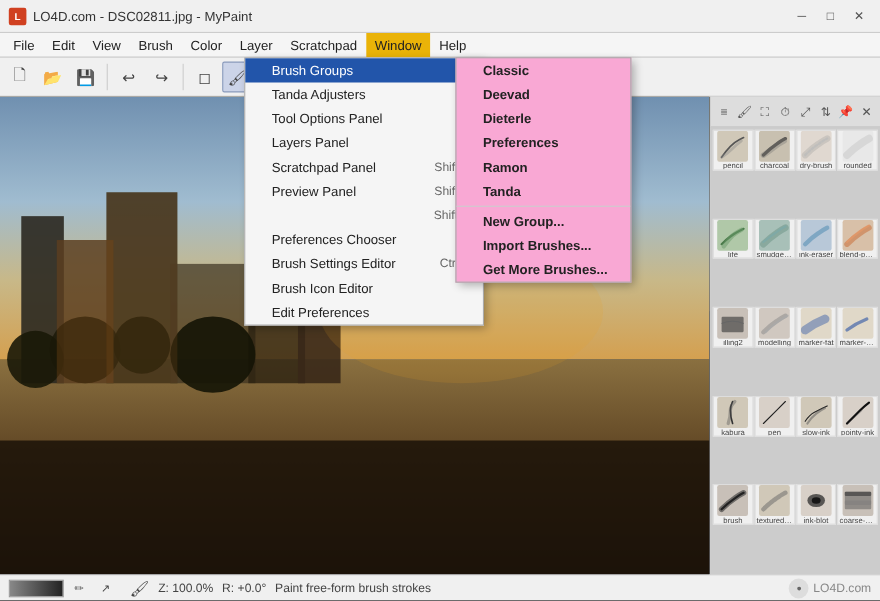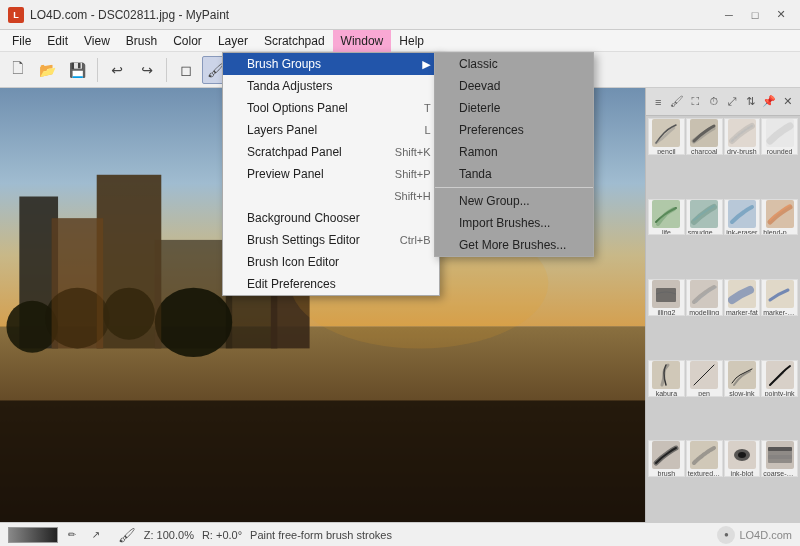--- a/index.html
+++ b/index.html
@@ -72,21 +72,21 @@
     }
     .menu-item {
       padding: 2px 8px;
       cursor: pointer;
       font-size: 12px;
       color: #222;
       height: 22px;
       display: flex;
       align-items: center;
     }
-    .menu-item.active { background: #f9a8d4; }
+    .menu-item.active { background: #eab308; }
 
     
     #toolbar {
       height: 36px;
       background: #f0f0f0;
       display: flex;
       align-items: center;
       padding: 0 4px;
       border-bottom: 1px solid #ccc;
       gap: 2px;
@@ -310,26 +310,27 @@
     .dropdown-separator {
       height: 1px;
       background: #ccc;
       margin: 2px 0;
     }
 
     
     #brush-groups-submenu {
       position: absolute;
       top: 52px;
-      left: 434px;
-      background: #a3a3a3;
+      left: 414px;
+      background: #f9a8d4;
       border: 1px solid #aaa;
       box-shadow: 3px 3px 8px rgba(0,0,0,0.3);
       z-index: 101;
       min-width: 160px;
+      font-weight: bold;
     }
   </style>
 </head>
 <body>
 
 <div id="title-bar">
   <div id="title-bar-left">
     <div id="app-icon">L</div>
     <span id="title-text">LO4D.com - DSC02811.jpg - MyPaint</span>
   </div>
@@ -648,21 +649,21 @@
     <span class="shortcut">Shift+K</span>
   </div>
   <div class="dropdown-item">
     <span>Preview Panel</span>
     <span class="shortcut">Shift+P</span>
   </div>
   <div class="dropdown-item">
     <span class="shortcut">Shift+H</span>
   </div>
   <div class="dropdown-item">
-    <span>Background Chooser</span>
+    <span>Preferences Chooser</span>
   </div>
   <div class="dropdown-item">
     <span>Brush Settings Editor</span>
     <span class="shortcut">Ctrl+B</span>
   </div>
   <div class="dropdown-item">
     <span>Brush Icon Editor</span>
   </div>
   <div class="dropdown-item">
     <span>Edit Preferences</span>

